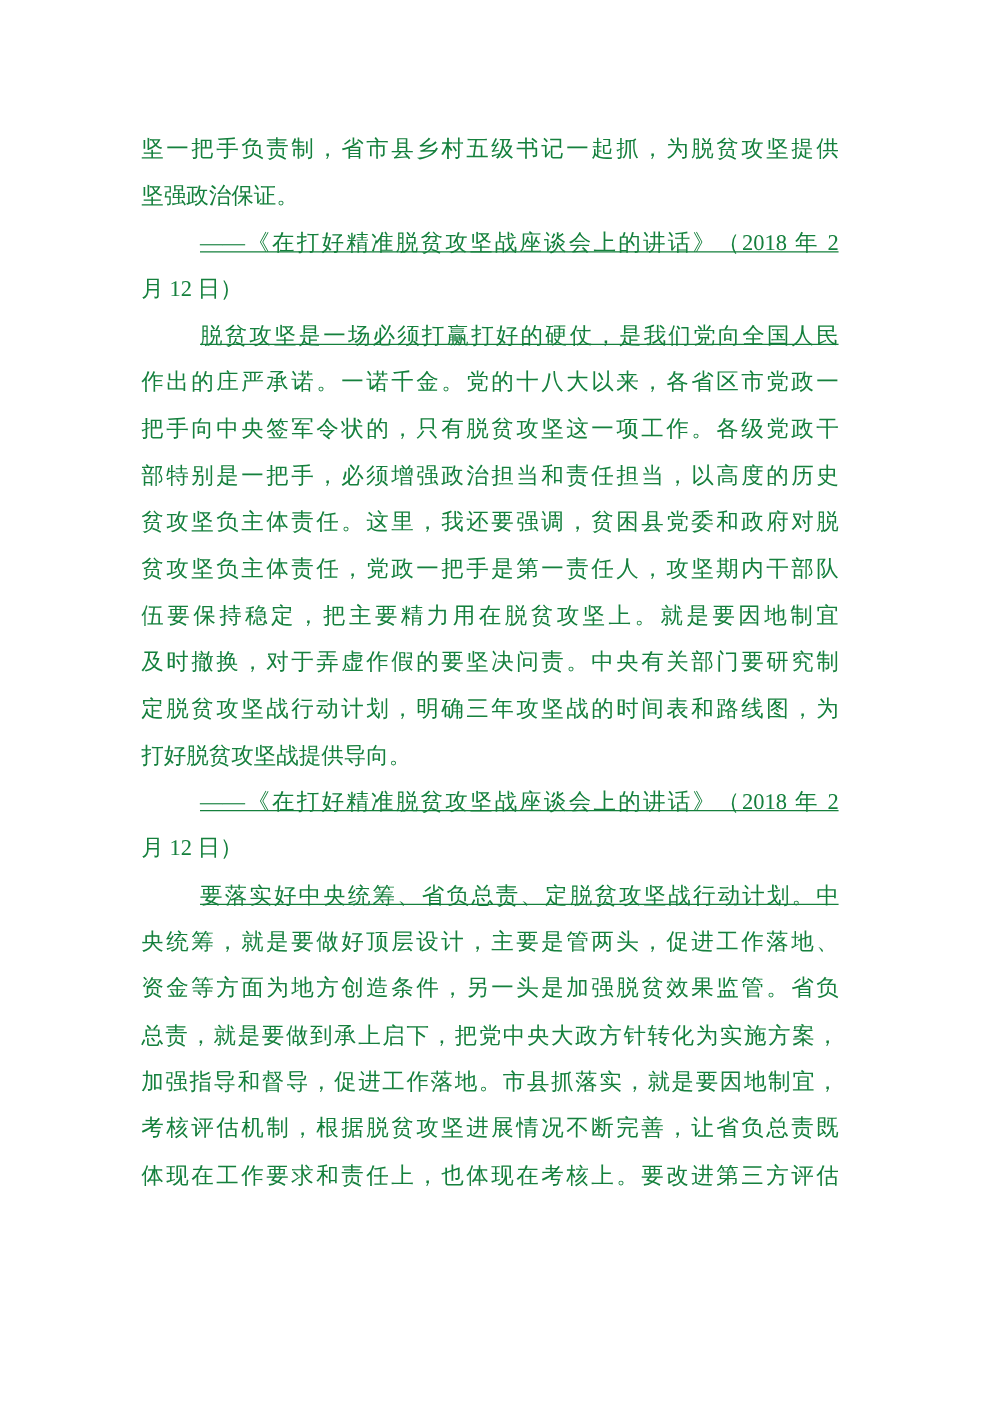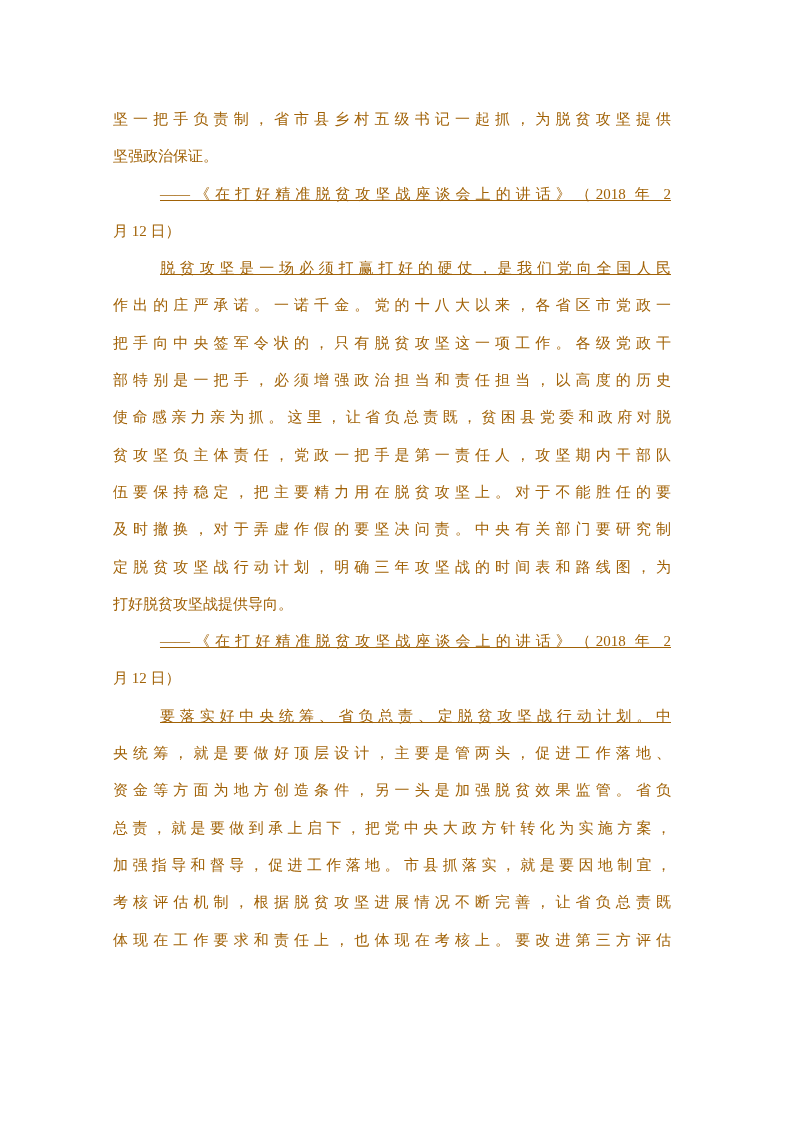--- a/index.html
+++ b/index.html
@@ -17,22 +17,22 @@
   }
   .text-block {
     position: absolute;
     left: 113px;
     top: 101px;
     width: 558px;
   }
   .line {
     height: 37.3px;
     line-height: 37.3px;
-    font-size: 15px;
-    color: #a16207;
+    font-size: 18px;
+    color: #15803d;
     white-space: normal;
     text-align: justify;
     text-align-last: justify;
     text-justify: inter-character;
     overflow: hidden;
   }
   .line.endline {
     text-align: center;
     text-align-last: left;
   }
@@ -47,23 +47,23 @@
 <div class="page">
   <div class="text-block" style="color: rgb(38, 38, 38);">
       <div class="line">坚一把手负责制，省市县乡村五级书记一起抓，为脱贫攻坚提供</div>
       <div class="line endline">坚强政治保证。</div>
       <div class="line indent">——《在打好精准脱贫攻坚战座谈会上的讲话》（2018 年 2</div>
       <div class="line endline">月 12 日）</div>
       <div class="line indent">脱贫攻坚是一场必须打赢打好的硬仗，是我们党向全国人民</div>
       <div class="line">作出的庄严承诺。一诺千金。党的十八大以来，各省区市党政一</div>
       <div class="line">把手向中央签军令状的，只有脱贫攻坚这一项工作。各级党政干</div>
       <div class="line">部特别是一把手，必须增强政治担当和责任担当，以高度的历史</div>
-      <div class="line">使命感亲力亲为抓。这里，让省负总责既，贫困县党委和政府对脱</div>
+      <div class="line">贫攻坚负主体责任。这里，我还要强调，贫困县党委和政府对脱</div>
       <div class="line">贫攻坚负主体责任，党政一把手是第一责任人，攻坚期内干部队</div>
-      <div class="line">伍要保持稳定，把主要精力用在脱贫攻坚上。对于不能胜任的要</div>
+      <div class="line">伍要保持稳定，把主要精力用在脱贫攻坚上。就是要因地制宜</div>
       <div class="line">及时撤换，对于弄虚作假的要坚决问责。中央有关部门要研究制</div>
       <div class="line">定脱贫攻坚战行动计划，明确三年攻坚战的时间表和路线图，为</div>
       <div class="line endline">打好脱贫攻坚战提供导向。</div>
       <div class="line indent">——《在打好精准脱贫攻坚战座谈会上的讲话》（2018 年 2</div>
       <div class="line endline">月 12 日）</div>
       <div class="line indent">要落实好中央统筹、省负总责、定脱贫攻坚战行动计划。中</div>
       <div class="line">央统筹，就是要做好顶层设计，主要是管两头，促进工作落地、</div>
       <div class="line">资金等方面为地方创造条件，另一头是加强脱贫效果监管。省负</div>
       <div class="line">总责，就是要做到承上启下，把党中央大政方针转化为实施方案，</div>
       <div class="line">加强指导和督导，促进工作落地。市县抓落实，就是要因地制宜，</div>

